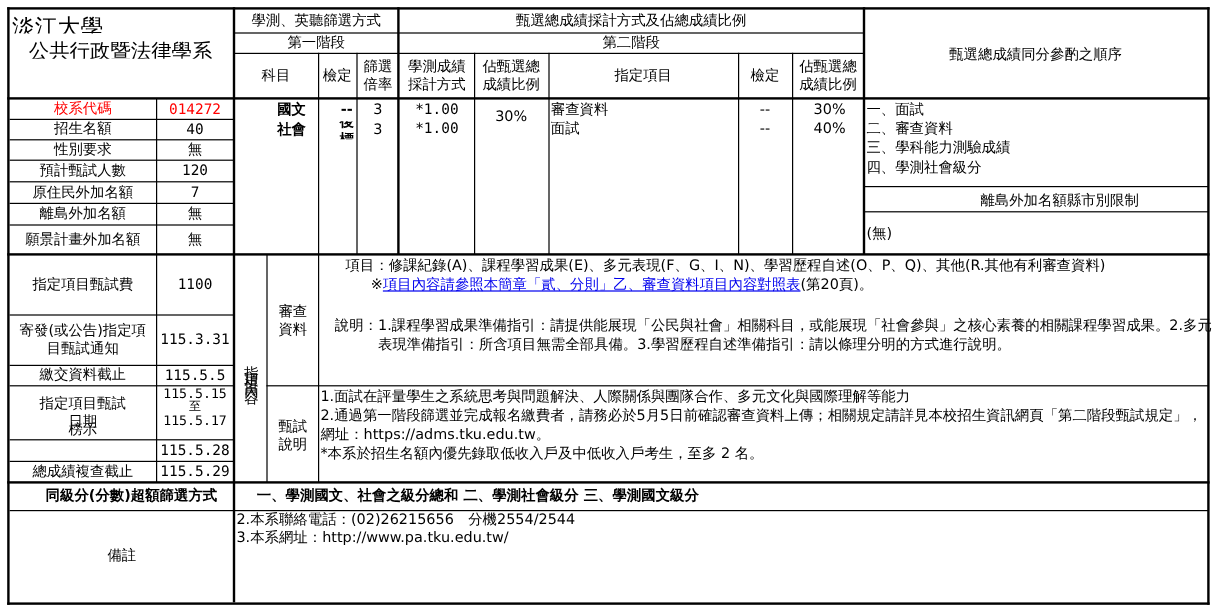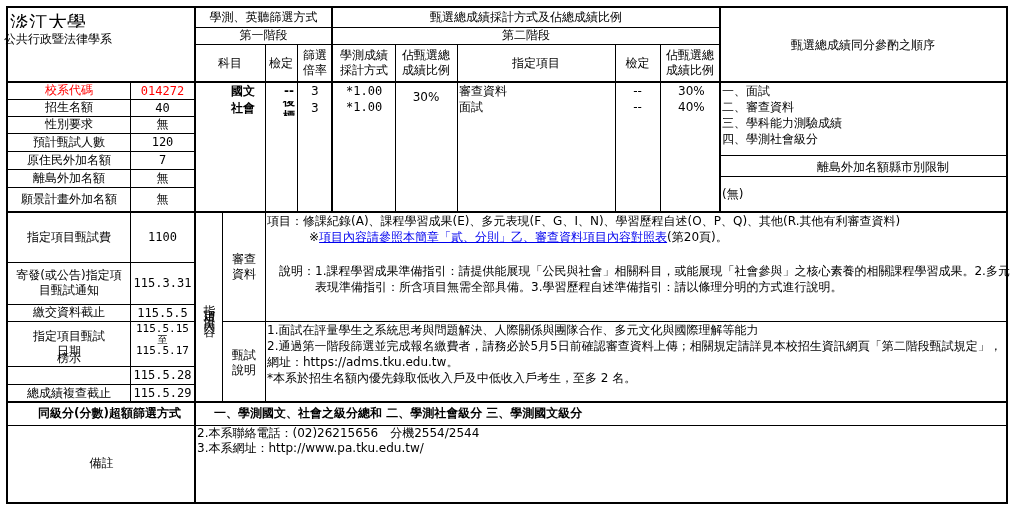--- a/index.html
+++ b/index.html
@@ -15,21 +15,21 @@
   .vert { writing-mode:vertical-rl; letter-spacing:4px; }
   a.link { color:#0000ee; text-decoration:underline; }
   .pre { white-space:pre; }
 </style>
 </head>
 <body>
 
 <div>
 
   <div class="c" style="left:10px;top:10px;width:180px;height:18px;font-size:19px;">淡江大學</div>
-  <div class="c" style="left:4px;top:31px;width:180px;height:18px;font-size:12px;">公共行政暨法律學系</div>
+  <div class="c" style="left:24px;top:31px;width:180px;height:18px;font-size:17px;">公共行政暨法律學系</div>
 
   <div class="c center" style="left:195px;top:8px;width:137px;height:19px;">學測、英聽篩選方式</div>
   <div class="c center" style="left:195px;top:27px;width:137px;height:17px;">第一階段</div>
   <div class="c center" style="left:195px;top:44px;width:70px;height:38px;">科目</div>
   <div class="c center" style="left:265px;top:44px;width:32px;height:38px;">檢定</div>
   <div class="c center lh" style="left:298px;top:44px;width:34px;height:38px;padding:0 4px;">篩選倍率</div>
 
   <div class="c center" style="left:332px;top:8px;width:388px;height:19px;">甄選總成績採計方式及佔總成績比例</div>
   <div class="c center" style="left:332px;top:27px;width:388px;height:17px;">第二階段</div>
   <div class="c center lh" style="left:333px;top:44px;width:62px;height:38px;padding:0 4px;">學測成績採計方式</div>
@@ -98,21 +98,21 @@
   <div class="c center" style="left:8px;top:384px;width:122px;height:18px;">總成績複查截止</div>
   <div class="c center mono" style="left:130px;top:384px;width:65px;height:18px;">115.5.29</div>
 
   <div class="c" style="left:196px;top:212px;width:26px;height:190px;display:flex;align-items:center;justify-content:center;">
     <span class="vert">指定項目內容</span>
   </div>
   <div class="c center lh" style="left:227px;top:250px;width:34px;height:34px;">審查資料</div>
   <div class="c center lh" style="left:227px;top:346px;width:34px;height:34px;">甄試說明</div>
 
   <div class="c" style="left:267px;top:213px;width:737px;height:40px;line-height:16px;">
-    <div style="display:flex;">
+    <div style="display:flex;margin-left:21px;">
       <span style="flex:none;">項目：</span>
       <span>修課紀錄(A)、課程學習成果(E)、多元表現(F、G、I、N)、學習歷程自述(O、P、Q)、其他(R.其他有利審查資料)</span>
     </div>
     <div style="padding-left:42px;">
       <span>※</span><a class="link" href="#">項目內容請參照本簡章「貳、分則」乙、審查資料項目內容對照表</a><span>(第20頁)。</span>
     </div>
   </div>
   <div class="c" style="left:267px;top:263px;width:737px;height:50px;line-height:16px;display:flex;margin-left:12px;">
     <span style="flex:none;">說明：</span>
     <span>1.課程學習成果準備指引：請提供能展現「公民與社會」相關科目，或能展現「社會參與」之核心素養的相關課程學習成果。2.多元表現準備指引：所含項目無需全部具備。3.學習歷程自述準備指引：請以條理分明的方式進行說明。</span>

